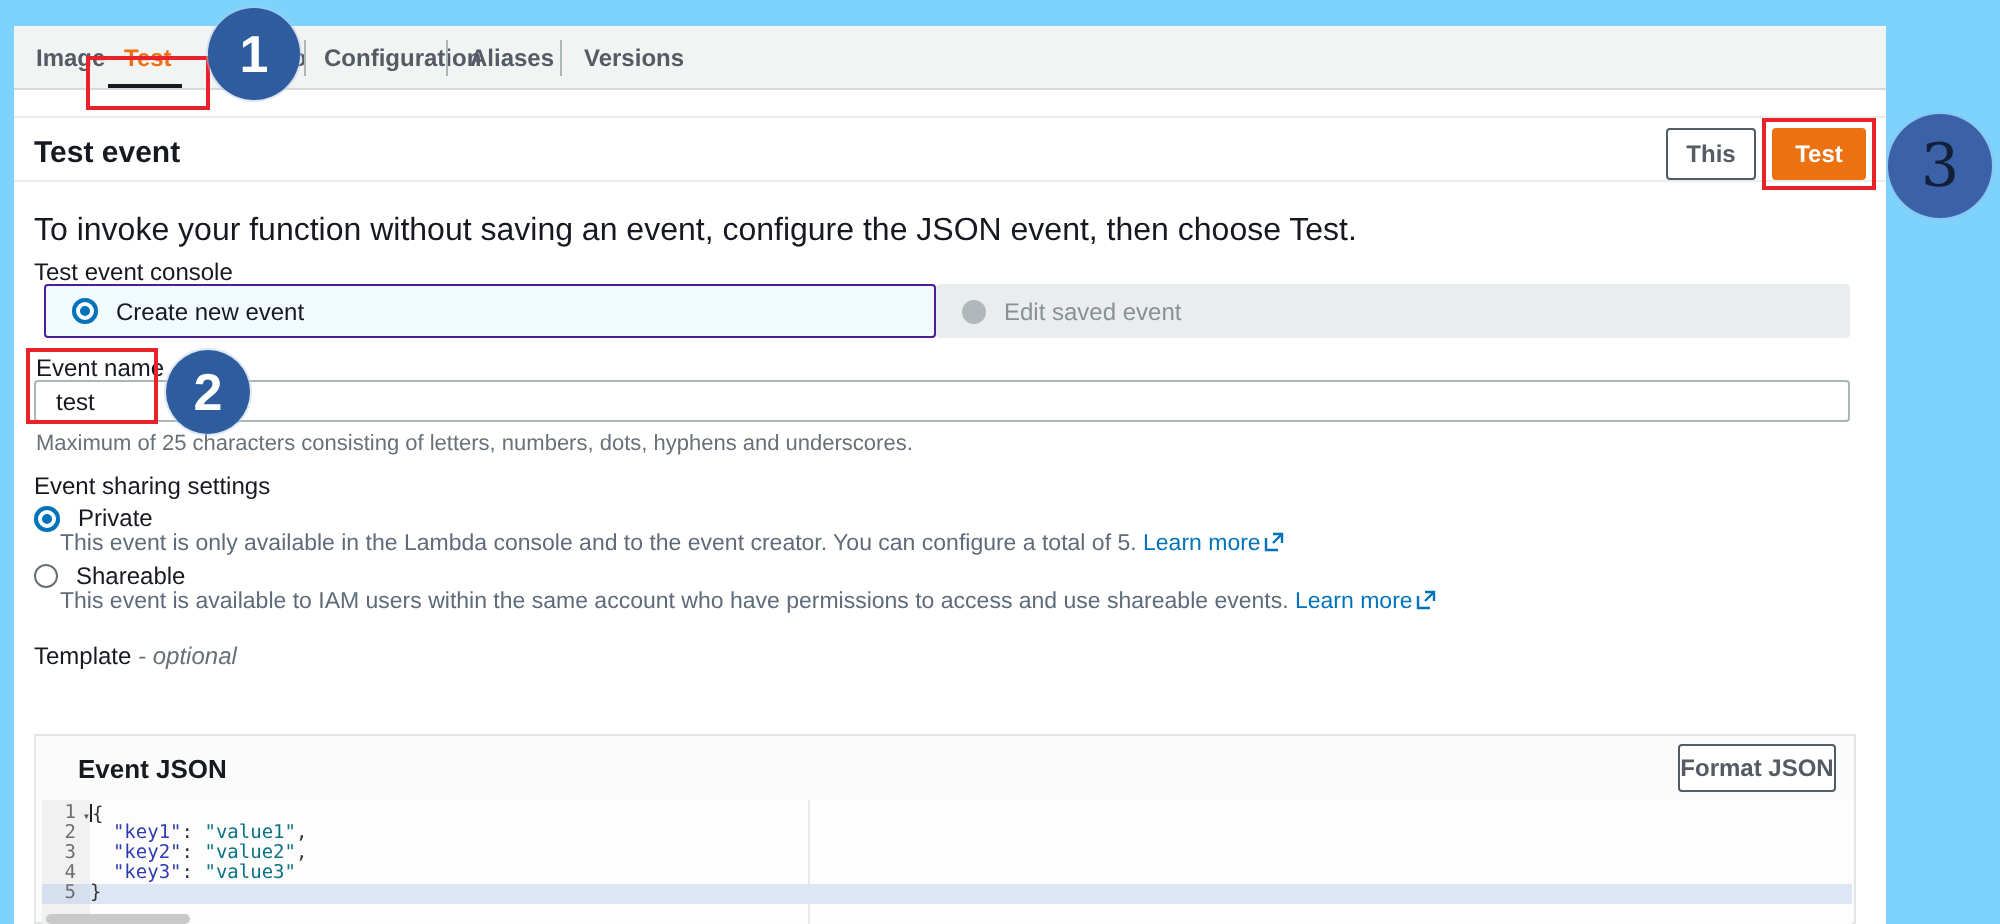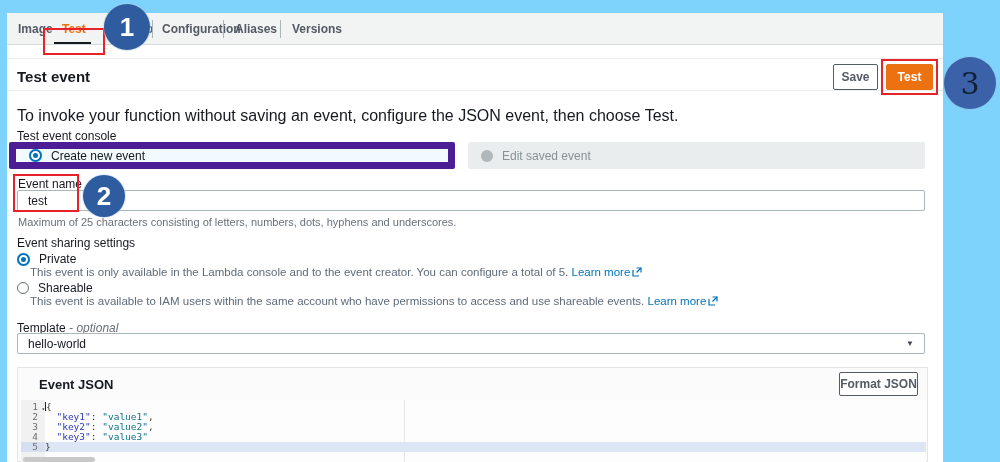--- a/index.html
+++ b/index.html
@@ -38,21 +38,21 @@
   #btn-save { left:826px; top:51px; width:45px; }
   #btn-test { left:879px; top:51px; width:47px; }
 
   .intro { position:absolute; left:10px; top:94px; font-size:16px; color:#16191f; }
 
   
   .flabel { position:absolute; font-size:12px; color:#16191f; }
   .constraint { position:absolute; font-size:11px; color:#687078; }
 
   .seg { position:absolute; top:129px; height:27px; border-radius:2px; display:flex; align-items:center; cursor:pointer; }
-  #seg-create { left:2px; width:446px; background:#f1faff; border:7px solid #4c1d95; }
+  #seg-create { left:15px; width:446px; background:#f1faff; border:1px solid #4c1d95; }
   #seg-edit { left:461px; width:457px; background:#eaeded; }
   .seg-label { font-size:12px; color:#16191f; margin-left:9px; }
   #seg-edit .seg-label { color:#879196; }
 
   .radio-on { width:13px; height:13px; border-radius:50%; background:#0073bb;
               box-shadow: inset 0 0 0 2px #0073bb, inset 0 0 0 4px #fff; flex:none; }
   .radio-off { width:12px; height:12px; border-radius:50%; background:#fff; border:1px solid #687078; flex:none; }
   .radio-disabled { width:12px; height:12px; border-radius:50%; background:#b0b8bb; flex:none; }
   #seg-create .radio-on { margin-left:13px; }
   #seg-edit .radio-disabled { margin-left:13px; }
@@ -110,21 +110,21 @@
       <span class="tab" style="left:285px">Versions</span>
       <span class="tab-sep" style="left:145px"></span>
       <span class="tab-sep" style="left:216px"></span>
       <span class="tab-sep" style="left:273px"></span>
       <span class="tab-underline"></span>
     </div>
     <div class="ann-rect" style="left:36px; top:15px; width:62px; height:27px;"></div>
 
     <div class="card-topline"></div>
     <div class="card-title">Test event</div>
-    <div class="btn btn-secondary" id="btn-save">Save</div>
+    <div class="btn btn-secondary" id="btn-save">This</div>
     <div class="btn btn-primary" id="btn-test">Test</div>
     <div class="ann-rect" style="left:874px; top:46px; width:57px; height:36px;"></div>
     <div class="hdr-divider"></div>
 
     <div class="intro">To invoke your function without saving an event, configure the JSON event, then choose Test.</div>
 
     <div class="flabel" style="left:10px; top:116px;">Test event console</div>
     <div class="seg" id="seg-create">
       <span class="radio-on"></span>
       <span class="seg-label">Create new event</span>
@@ -161,24 +161,20 @@
       <span class="learn">Learn more</span><span class="ext-icon"><svg width="10" height="10" viewBox="0 0 10 10">
             <path d="M1 3v6h6" fill="none" stroke="#0073bb" stroke-width="1.2"></path>
             <path d="M4.5 1H9v4.5" fill="none" stroke="#0073bb" stroke-width="1.2"></path>
             <path d="M9 1L4.5 5.5" stroke="#0073bb" stroke-width="1.2"></path>
           </svg></span>
     </div>
 
     <div class="flabel" style="left:10px; top:308px;">
       <span>Template</span>
       <span class="opt">- optional</span>
-    </div>
-    <div class="select">
-      <span>hello-world</span>
-      <span class="caret">▼</span>
     </div>
 
     <div class="json-card">
       <div class="json-title">Event JSON</div>
       <div class="btn btn-secondary" id="btn-format">Format JSON</div>
       <div class="editor" id="editor">
         <div class="print-margin"></div>
         <div class="line-hl" style="top: 42px;"></div>
           <div class="gutter" id="gutter">
             <div class="gut-row" style="top: 2px;">1<span class="fold">▾</span></div>

